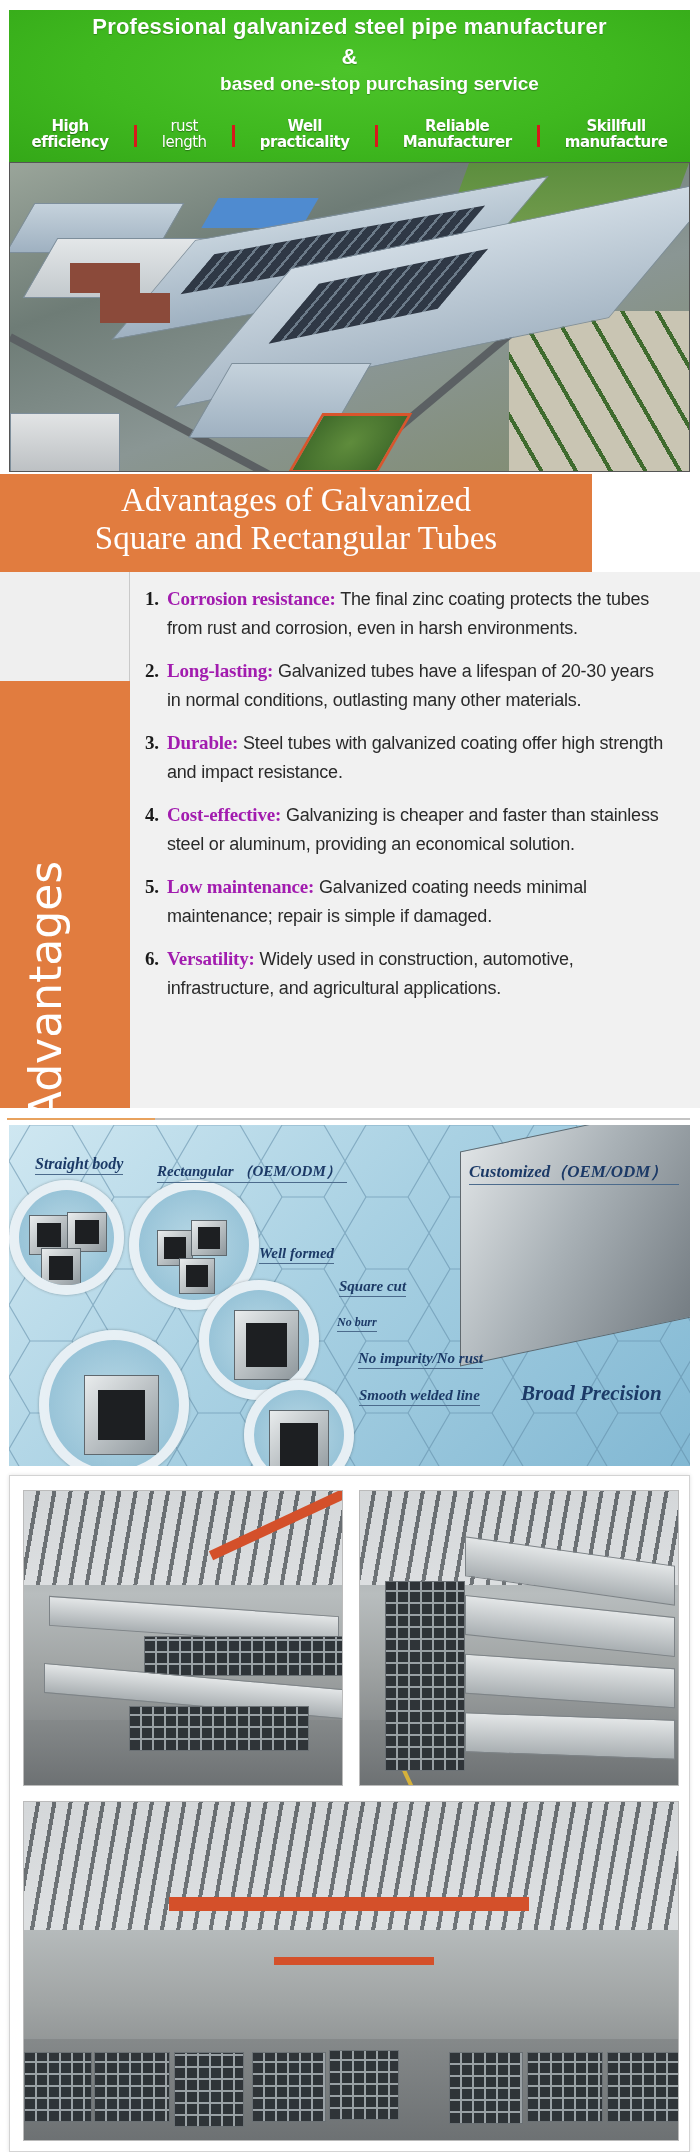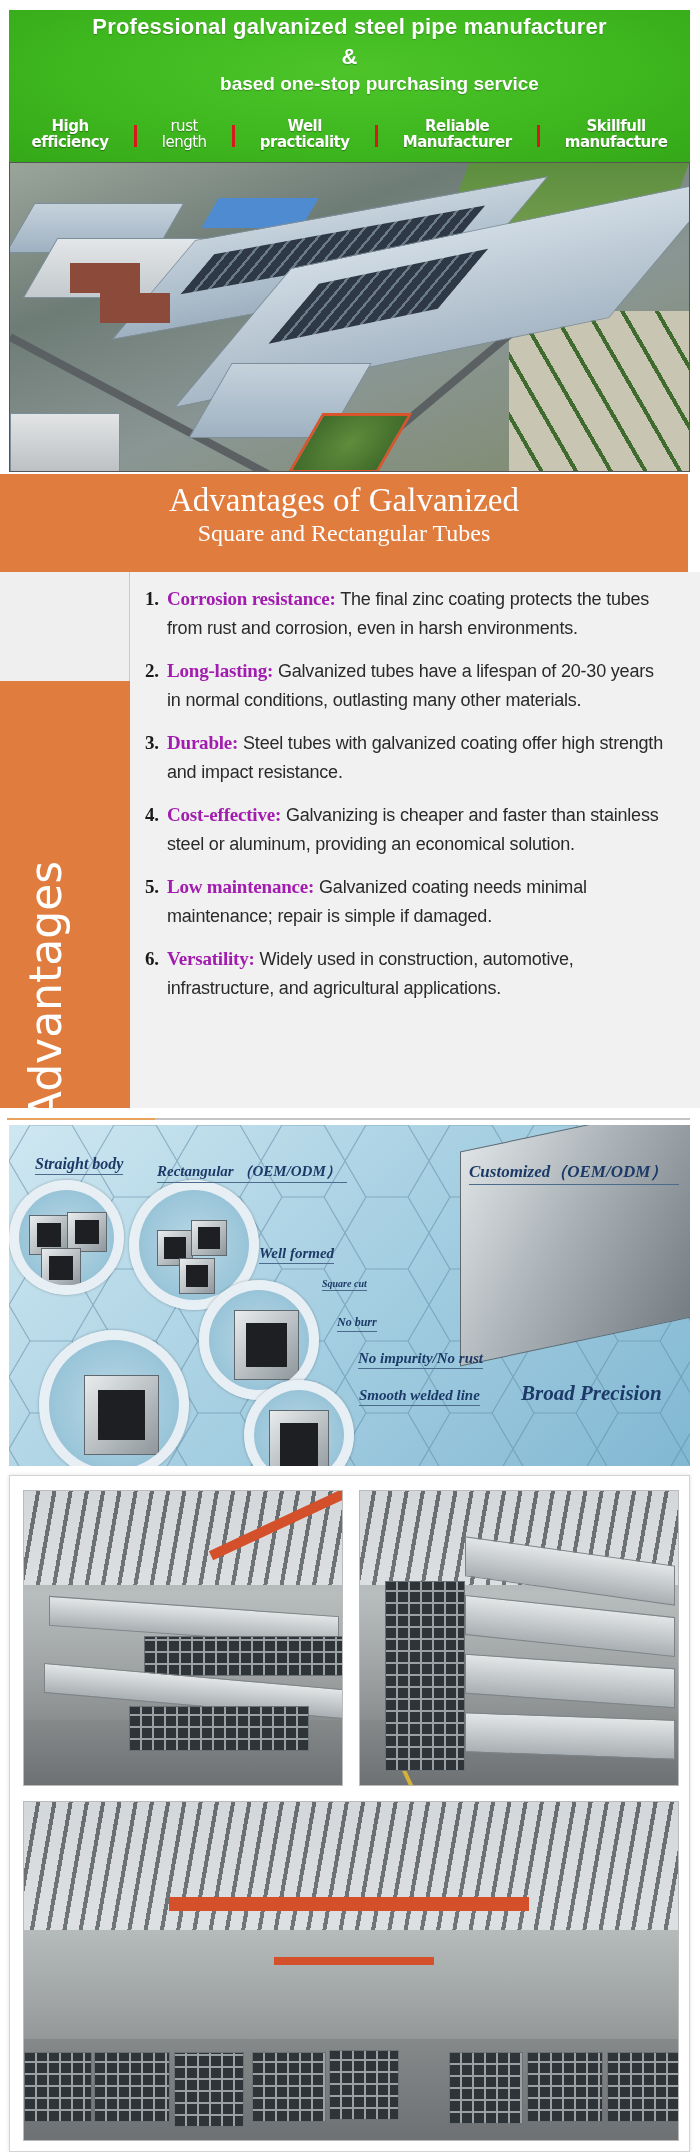--- a/index.html
+++ b/index.html
@@ -29,26 +29,26 @@
   .aerial .field2 { position: absolute; right: 0; bottom: 0; width: 180px; height: 160px; background: repeating-linear-gradient(60deg,#c9c5b3 0 26px,#3f6b2e 26px 30px); }
   .aerial .bldg { position: absolute; background: linear-gradient(180deg,#c5d2dc,#9fb1c1); border: 1px solid #7d8e9b; }
   .aerial .solar { position: absolute; background: repeating-linear-gradient(90deg,#2f3845 0 10px,#6b7a88 10px 13px); }
   .aerial .blue { position: absolute; background: #4f8bd0; }
   .aerial .brick { position: absolute; background: #8b4a3a; }
   .aerial .road { position: absolute; background: #5b6063; }
   .aerial .garden { position: absolute; border: 3px solid #d8552c; background: radial-gradient(circle,#5f8c3c,#3f6a2a); }
 
   
   .adv-head {
-    position: absolute; left: 0; top: 474px; width: 688px; height: 98px;
+    position: absolute; left: 0; top: 474px; width: 592px; height: 98px;
     background: #e17c3f; color: #fff; text-align: center;
     font-family: "Liberation Serif", "DejaVu Serif", serif;
   }
   .adv-head .t1 { position: absolute; top: 8px; left: 0; right: 0; font-size: 33px; }
-  .adv-head .t2 { position: absolute; top: 46px; left: 0; right: 0; font-size: 24px; }
+  .adv-head .t2 { position: absolute; top: 46px; left: 0; right: 0; font-size: 33px; }
 
   
   .adv-panel { position: absolute; left: 0; top: 572px; width: 700px; height: 536px; background: #f1f1f1; }
   .adv-panel .leftcol { position: absolute; left: 0; top: 0; width: 130px; height: 536px; background: #efefef; border-right: 1px solid #c9c9c9; }
   .adv-panel .orangebar { position: absolute; left: 0; top: 109px; width: 130px; height: 427px; background: #e17c3f; }
   .adv-panel .vlabel {
     position: absolute; left: 45px; top: 310px; width: 0; height: 0;
   }
   .adv-panel .vlabel span {
     position: absolute; left: 0; top: 0; transform: translate(-50%,-50%) rotate(-90deg);
@@ -226,21 +226,21 @@
     <div class="tube" style="left:15px;top:20px;width:60px;height:70px;">
         <div class="hole"></div>
       </div>
   </div>
   <div class="bigtube"></div>
 
   <div class="lbl" style="left:26px;top:30px;font-size:16px;">Straight body</div>
   <div class="lbl" style="left:148px;top:37px;font-size:15px;width:190px;">Rectangular （OEM/ODM）</div>
   <div class="lbl" style="left:460px;top:35px;font-size:17px;width:210px;">Customized（OEM/ODM）</div>
   <div class="lbl" style="left:250px;top:120px;font-size:15px;">Well formed</div>
-  <div class="lbl" style="left:313px;top:153px;font-size:10px;">Square cut</div>
+  <div class="lbl" style="left:330px;top:153px;font-size:15px;">Square cut</div>
   <div class="lbl" style="left:328px;top:190px;font-size:12px;">No burr</div>
   <div class="lbl" style="left:330px;top:225px;font-size:15px;margin-left:19px;">No impurity/No rust</div>
   <div class="lbl" style="left:350px;top:262px;font-size:15px;">Smooth welded line</div>
   <div class="lbl" style="left:512px;top:256px;font-size:21px;border-bottom:none;">Broad Precision</div>
 </div>
 
 <div class="card">
   <div class="photo" style="left:13px;top:14px;width:320px;height:296px;" title="Stacked galvanized square tubes in warehouse with red crane">
     <div class="roof"></div>
     <div class="crane" style="left:180px;top:28px;width:150px;transform:rotate(-25deg);"></div>

